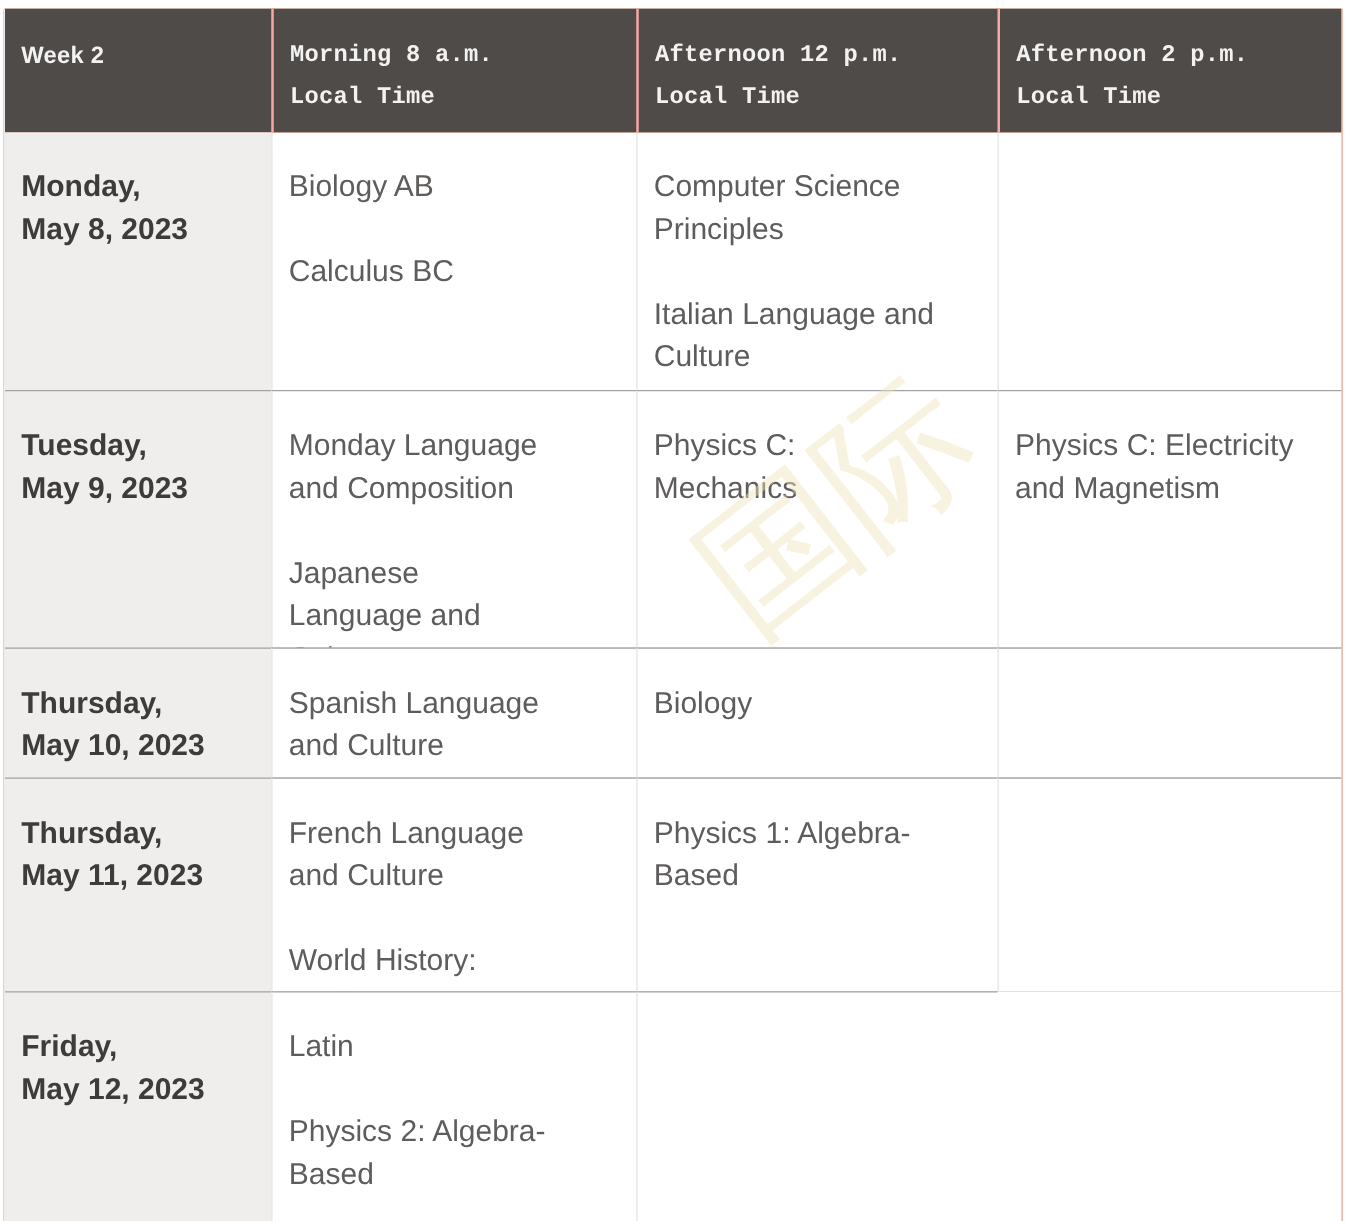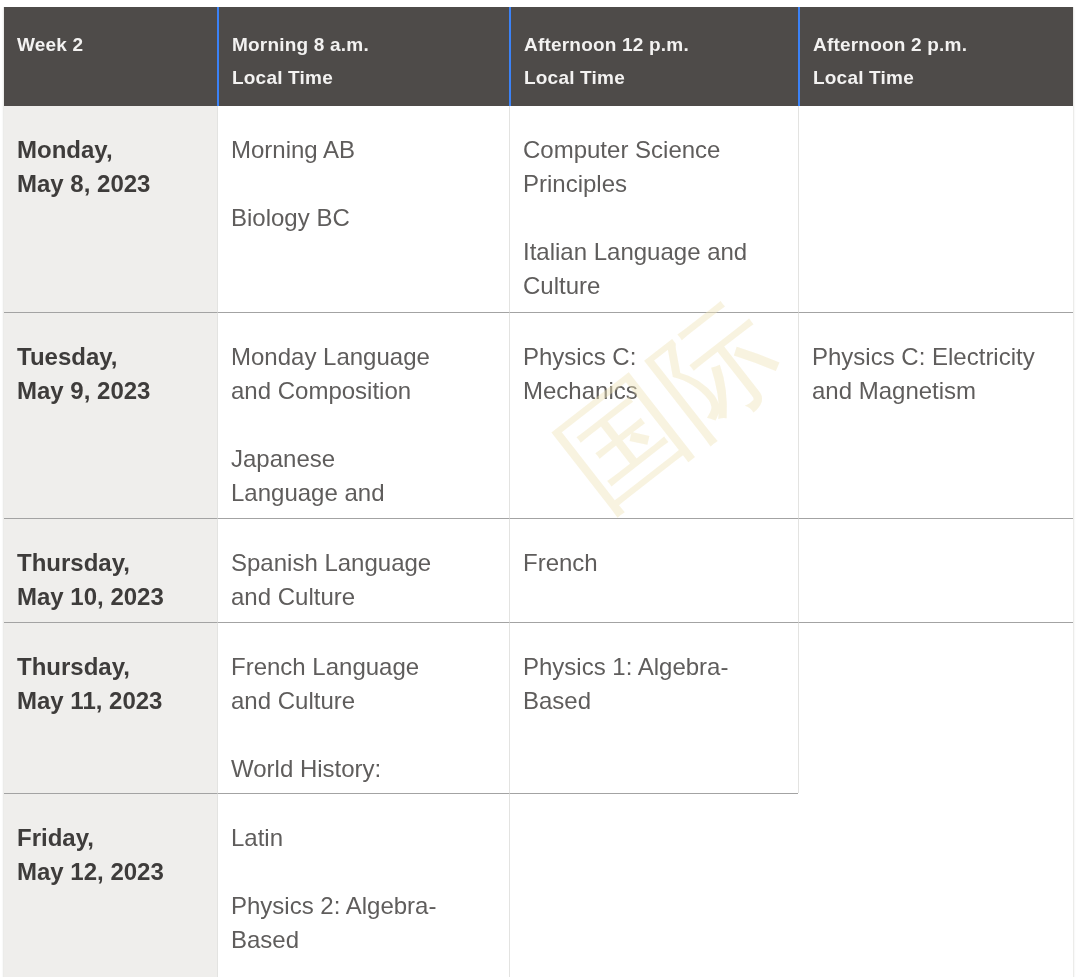--- a/index.html
+++ b/index.html
@@ -31,21 +31,22 @@
   .header-cell {
     color: #f3f2f1;
     font-size: 19px;
     font-weight: 700;
     line-height: 33px;
     padding: 21px 10px 0 13px;
     white-space: pre-line;
     letter-spacing: 0.2px;
   }
   .header-cell + .header-cell {
-    border-left: 2px solid #3b82f6;
+    border-left: 2px solid #fca5a5;
+    font-family: Liberation Mono, monospace;
   }
   .body-row { background: #ffffff; }
   .body-row + .body-row .cell { border-top: 1px solid #a3a3a3; }
   .cell {
     font-size: 24px;
     line-height: 34px;
     color: #5f5d5c;
     padding: 27px 20px 0 13px;
     overflow: hidden;
   }
@@ -92,22 +93,22 @@
     <div class="header-cell">Afternoon 12 p.m.
 Local Time</div>
     <div class="header-cell">Afternoon 2 p.m.
 Local Time</div>
   </div>
 
   <div class="row body-row row-mon">
     <div class="cell day-cell">Monday,
 May 8, 2023</div>
     <div class="cell col-morning">
-      <div class="exam">Morning AB</div>
-      <div class="exam">Biology BC</div>
+      <div class="exam">Biology AB</div>
+      <div class="exam">Calculus BC</div>
     </div>
     <div class="cell col-noon">
       <div class="exam">Computer Science Principles</div>
       <div class="exam">Italian Language and Culture</div>
     </div>
     <div class="cell col-2pm"></div>
   </div>
 
   <div class="row body-row row-tue">
     <div class="cell day-cell">Tuesday,
@@ -124,21 +125,21 @@
     </div>
   </div>
 
   <div class="row body-row row-wed">
     <div class="cell day-cell">Thursday,
 May 10, 2023</div>
     <div class="cell col-morning">
       <div class="exam">Spanish Language and Culture</div>
     </div>
     <div class="cell col-noon">
-      <div class="exam">French</div>
+      <div class="exam">Biology</div>
     </div>
     <div class="cell col-2pm"></div>
   </div>
 
   <div class="row body-row row-thu">
     <div class="cell day-cell">Thursday,
 May 11, 2023</div>
     <div class="cell col-morning">
       <div class="exam">French Language and Culture</div>
       <div class="exam">World History: Modern</div>

